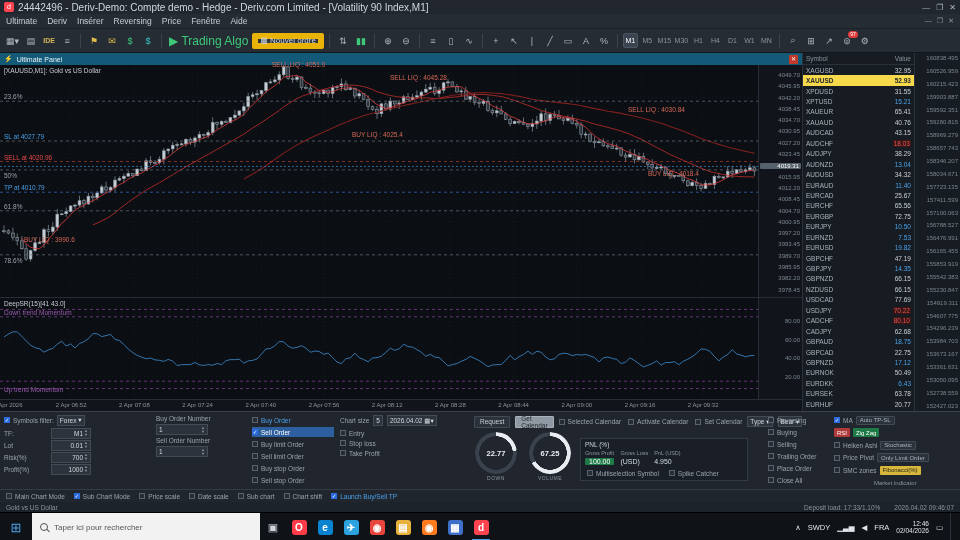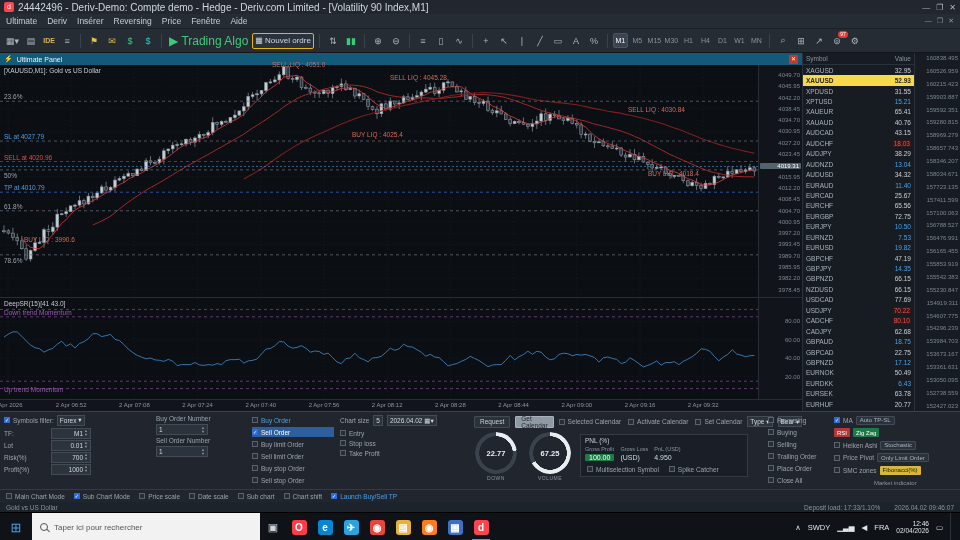--- a/index.html
+++ b/index.html
@@ -18,21 +18,21 @@
   .child-controls{display:flex;gap:5px}
   .child-controls span{font-size:7px;color:#8a939c}
   
   .toolbar{height:24px;background:#262c34;display:flex;align-items:center;padding:0 4px;gap:2px;flex:0 0 24px;border-bottom:1px solid #12161b;overflow:hidden;white-space:nowrap}
   .tb-icon{display:inline-flex;align-items:center;justify-content:center;min-width:16px;height:16px;font-size:9px;color:#aeb6bf;position:relative;padding:0 2px;border-radius:2px}
   .tb-icon.txt{font-size:7px;font-weight:bold;color:#d7b85a}
   .tb-icon.yellow{color:#e2c04a}
   .tb-icon.green{color:#3ec97a}
   .tb-icon.teal{color:#35c2c2}
   .tb-icon.algo{color:#3ec97a;font-size:12px}
-  .tb-icon.btn{color:#d2d9df;font-size:8px;border:1px solid #eab308;background:#2b323b}
+  .tb-icon.btn{color:#d2d9df;font-size:8px;border:6px solid #eab308;background:#2b323b}
   .tb-sep{width:1px;height:14px;background:#3a424b;margin:0 3px;display:inline-block}
   .tb-badge{position:absolute;top:-2px;right:-3px;background:#e03c3c;color:#fff;font-size:5px;border-radius:4px;padding:0 2px;line-height:7px}
   .tf{font-size:7px;color:#8a939c;min-width:15px;height:15px;display:inline-flex;align-items:center;justify-content:center;border-radius:2px}
   .tf.active{background:#3a4450;color:#fff;border:1px solid #4a5560}
   
   .main{display:flex;flex:0 0 358px;height:358px}
   .chart-col{width:802px;display:flex;flex-direction:column;background:#0b0e12}
   .panel-strip{height:12px;background:#135a78;display:flex;align-items:center;padding:0 4px;gap:4px;flex:0 0 12px}
   .panel-strip .bolt{color:#ffd34a;font-size:7px}
   .panel-strip .lbl{font-size:7px;color:#eaf2f7;flex:1}
@@ -81,21 +81,21 @@
   .param-row .bp-label{width:44px}
   .param-row .bp-box{width:40px;justify-content:flex-end}
   .sec-num{width:90px}
   .sec-num .bp-box{width:52px;justify-content:space-between}
   .sec-types{width:82px}
   .sec-entry{width:128px}
   .btn-dark{background:#2b323b;border:1px solid #434b55;color:#c7ced4;font-size:6.5px;padding:0 5px;height:12px;display:inline-flex;align-items:center;border-radius:1px}
   .btn-lite{background:#8f99a3;border:1px solid #aab3bc;color:#1d2228;font-size:6.5px;padding:0 5px;height:12px;display:inline-flex;align-items:center;border-radius:1px}
   .sec-mid{flex:1;display:flex;flex-direction:column;gap:2px;min-width:0}
   .cal-row{display:flex;align-items:center;gap:5px;height:13px}
-  .mid-row{display:flex;gap:8px;align-items:center}
+  .mid-row{display:flex;gap:8px;align-items:flex-end}
   .gauges{display:flex;gap:10px;padding-top:2px}
   .gauge{width:44px;display:flex;flex-direction:column;align-items:center;gap:1px}
   .gauge .ring{width:42px;height:42px;border-radius:50%;position:relative}
   .gauge .ring .arc{position:absolute;inset:0;border-radius:50%;
      -webkit-mask:radial-gradient(circle,transparent 56%,#000 57%);mask:radial-gradient(circle,transparent 56%,#000 57%)}
   .gauge .val{position:absolute;inset:0;display:flex;align-items:center;justify-content:center;font-size:7.5px;color:#e8edf2;font-weight:bold}
   .gauge .glabel{font-size:5px;color:#8a939c;letter-spacing:.5px}
   .pnl{width:168px;background:#1a1f27;border:1px solid #343b45;padding:2px 4px}
   .pnl-title{font-size:6.5px;color:#c7ced4;margin-bottom:2px}
   .pnl-stats{display:flex;gap:6px}

